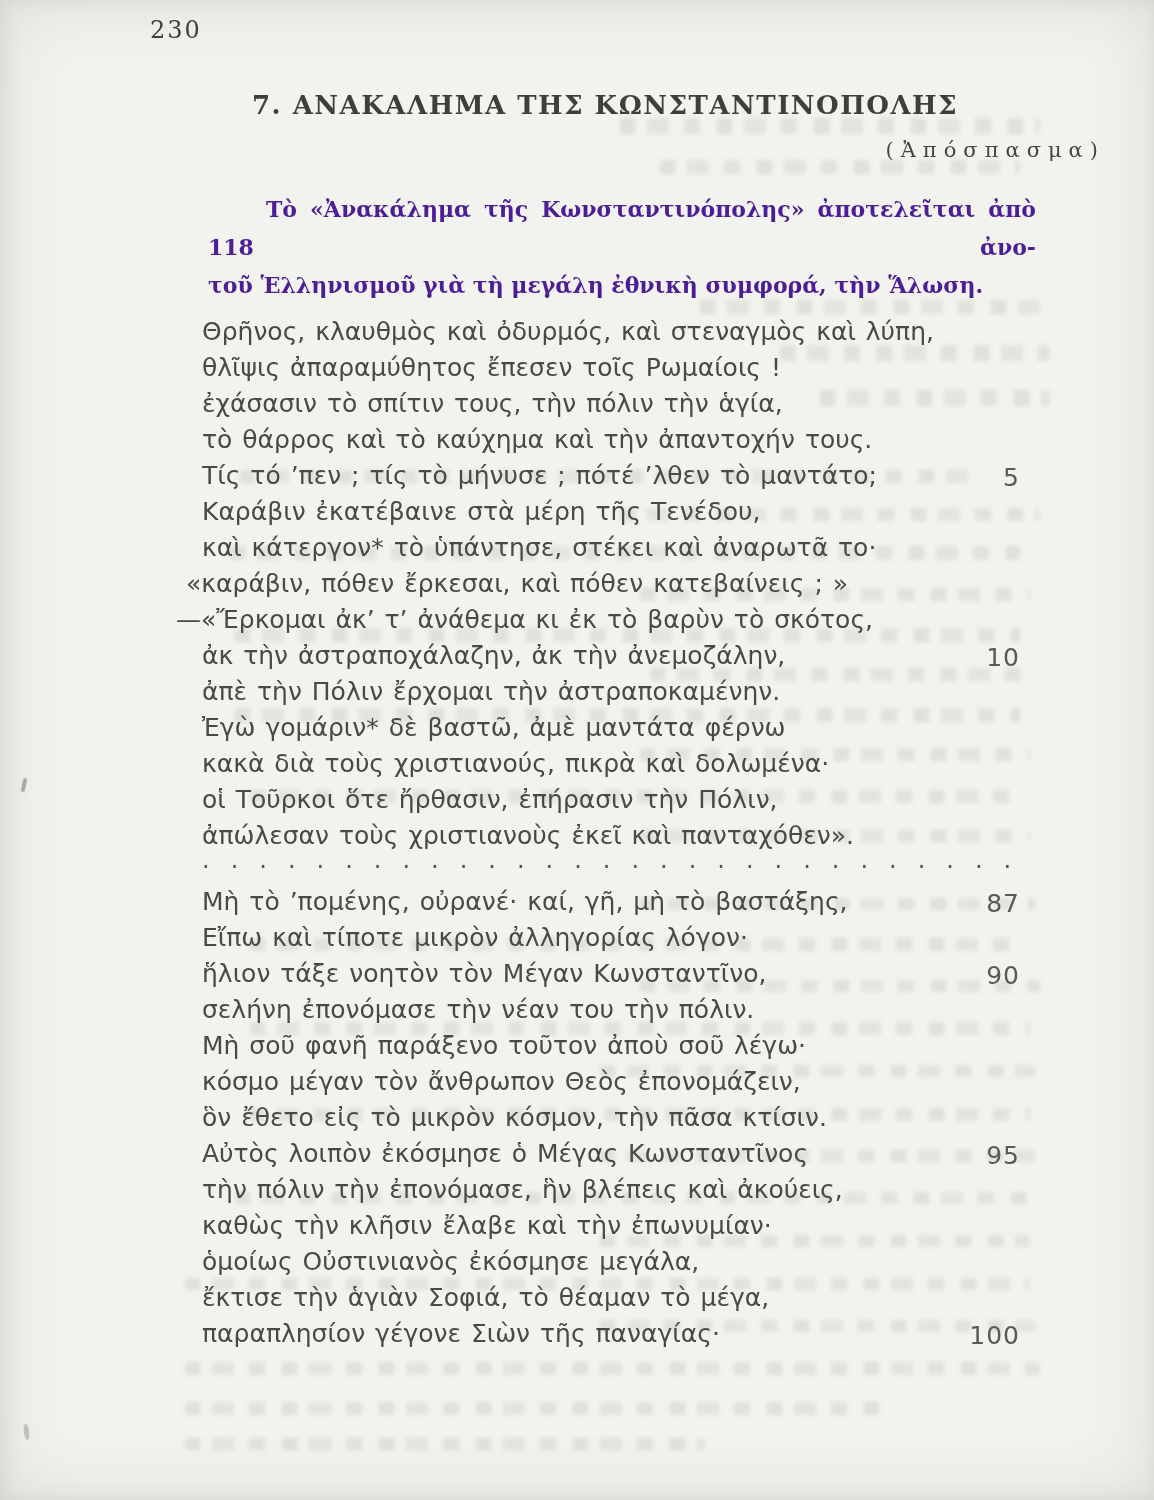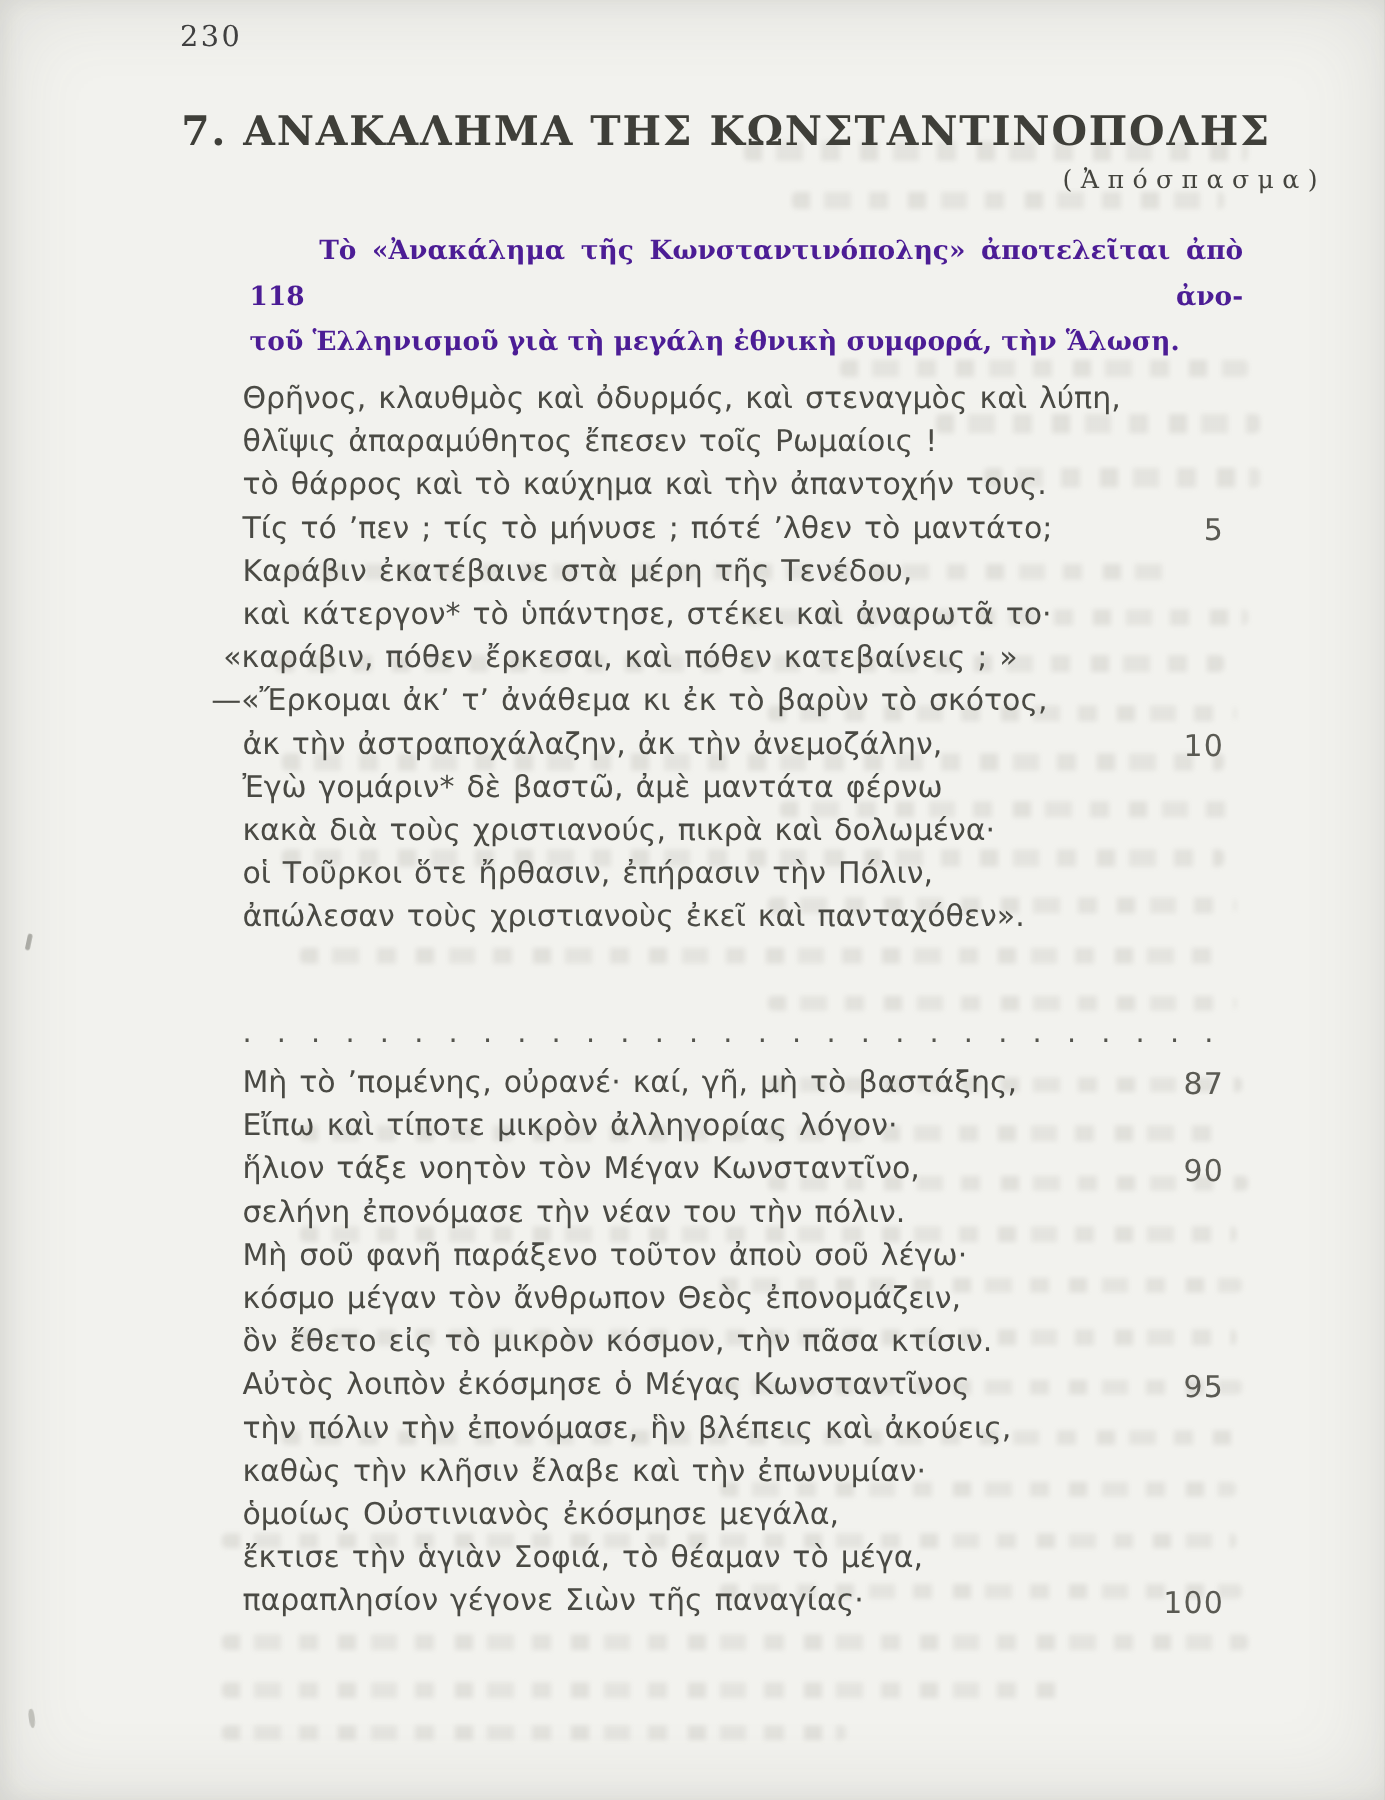--- a/index.html
+++ b/index.html
@@ -25,21 +25,21 @@
     pointer-events:none;
   }
   
   .page-number{
     position:absolute;left:150px;top:16px;
     font-size:24px;letter-spacing:2px;color:#404040;
   }
   .title{
     position:absolute;left:105px;top:90px;width:1000px;margin:0;
     text-align:center;
-    font-size:34px;font-weight:bold;letter-spacing:1.5px;
+    font-size:26px;font-weight:bold;letter-spacing:1.5px;
     color:var(--title-ink,#3f3f39);
   }
   .subtitle{
     position:absolute;left:105px;top:138px;width:1000px;
     text-align:right;
     font-size:21px;letter-spacing:7px;color:#45453f;
   }
   .intro{
     position:absolute;left:208px;top:190px;width:828px;
     font-size:22px;font-weight:bold;line-height:38px;
@@ -117,27 +117,29 @@
   <div class="subtitle">(Ἀπόσπασμα)</div>
 
   <div class="intro">
     <div class="intro-line first">Τὸ «Ἀνακάλημα τῆς Κωνσταντινόπολης» ἀποτελεῖται ἀπὸ 118 ἀνο-</div>
     <div class="intro-line last">τοῦ Ἑλληνισμοῦ γιὰ τὴ μεγάλη ἐθνικὴ συμφορά, τὴν Ἅλωση.</div>
   </div>
 
   <div class="stanza" id="stanza-1" style="top:314px">
       <div class="poem-row"><span class="poem-text">Θρῆνος, κλαυθμὸς καὶ ὀδυρμός, καὶ στεναγμὸς καὶ λύπη,</span></div>
       <div class="poem-row"><span class="poem-text">θλῖψις ἀπαραμύθητος ἔπεσεν τοῖς Ρωμαίοις !</span></div>
+      <div class="poem-row"><span class="poem-text">ἐχάσασιν τὸ σπίτιν τους, τὴν πόλιν τὴν ἁγία,</span></div>
       <div class="poem-row"><span class="poem-text">τὸ θάρρος καὶ τὸ καύχημα καὶ τὴν ἀπαντοχήν τους.</span></div>
       <div class="poem-row"><span class="poem-text">Τίς τό ’πεν ; τίς τὸ μήνυσε ; πότέ ’λθεν τὸ μαντάτο;</span><span class="line-num">5</span></div>
       <div class="poem-row"><span class="poem-text">Καράβιν ἐκατέβαινε στὰ μέρη τῆς Τενέδου,</span></div>
       <div class="poem-row"><span class="poem-text">καὶ κάτεργον* τὸ ὑπάντησε, στέκει καὶ ἀναρωτᾶ το·</span></div>
       <div class="poem-row"><span class="poem-text" style="margin-left: 8px; text-align: right;">«καράβιν, πόθεν ἔρκεσαι, καὶ πόθεν κατεβαίνεις ; »</span></div>
       <div class="poem-row"><span class="poem-text" style="margin-left: -2px;">—«Ἔρκομαι ἀκ’ τ’ ἀνάθεμα κι ἐκ τὸ βαρὺν τὸ σκότος,</span></div>
       <div class="poem-row"><span class="poem-text">ἀκ τὴν ἀστραποχάλαζην, ἀκ τὴν ἀνεμοζάλην,</span><span class="line-num">10</span></div>
+      <div class="poem-row"><span class="poem-text">ἀπὲ τὴν Πόλιν ἔρχομαι τὴν ἀστραποκαμένην.</span></div>
       <div class="poem-row"><span class="poem-text">Ἐγὼ γομάριν* δὲ βαστῶ, ἀμὲ μαντάτα φέρνω</span></div>
       <div class="poem-row"><span class="poem-text">κακὰ διὰ τοὺς χριστιανούς, πικρὰ καὶ δολωμένα·</span></div>
       <div class="poem-row"><span class="poem-text">οἱ Τοῦρκοι ὅτε ἤρθασιν, ἐπήρασιν τὴν Πόλιν,</span></div>
       <div class="poem-row"><span class="poem-text">ἀπώλεσαν τοὺς χριστιανοὺς ἐκεῖ καὶ πανταχόθεν».</span></div>
     </div>
 
   <div class="dots">.............................</div>
 
   <div class="stanza" id="stanza-2" style="top:884px">
       <div class="poem-row"><span class="poem-text">Μὴ τὸ ’πομένης, οὐρανέ· καί, γῆ, μὴ τὸ βαστάξης,</span><span class="line-num">87</span></div>

